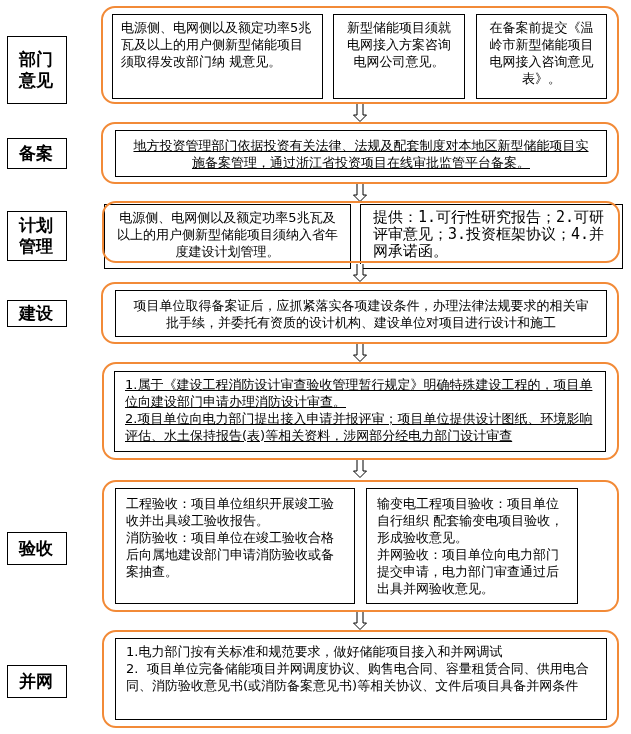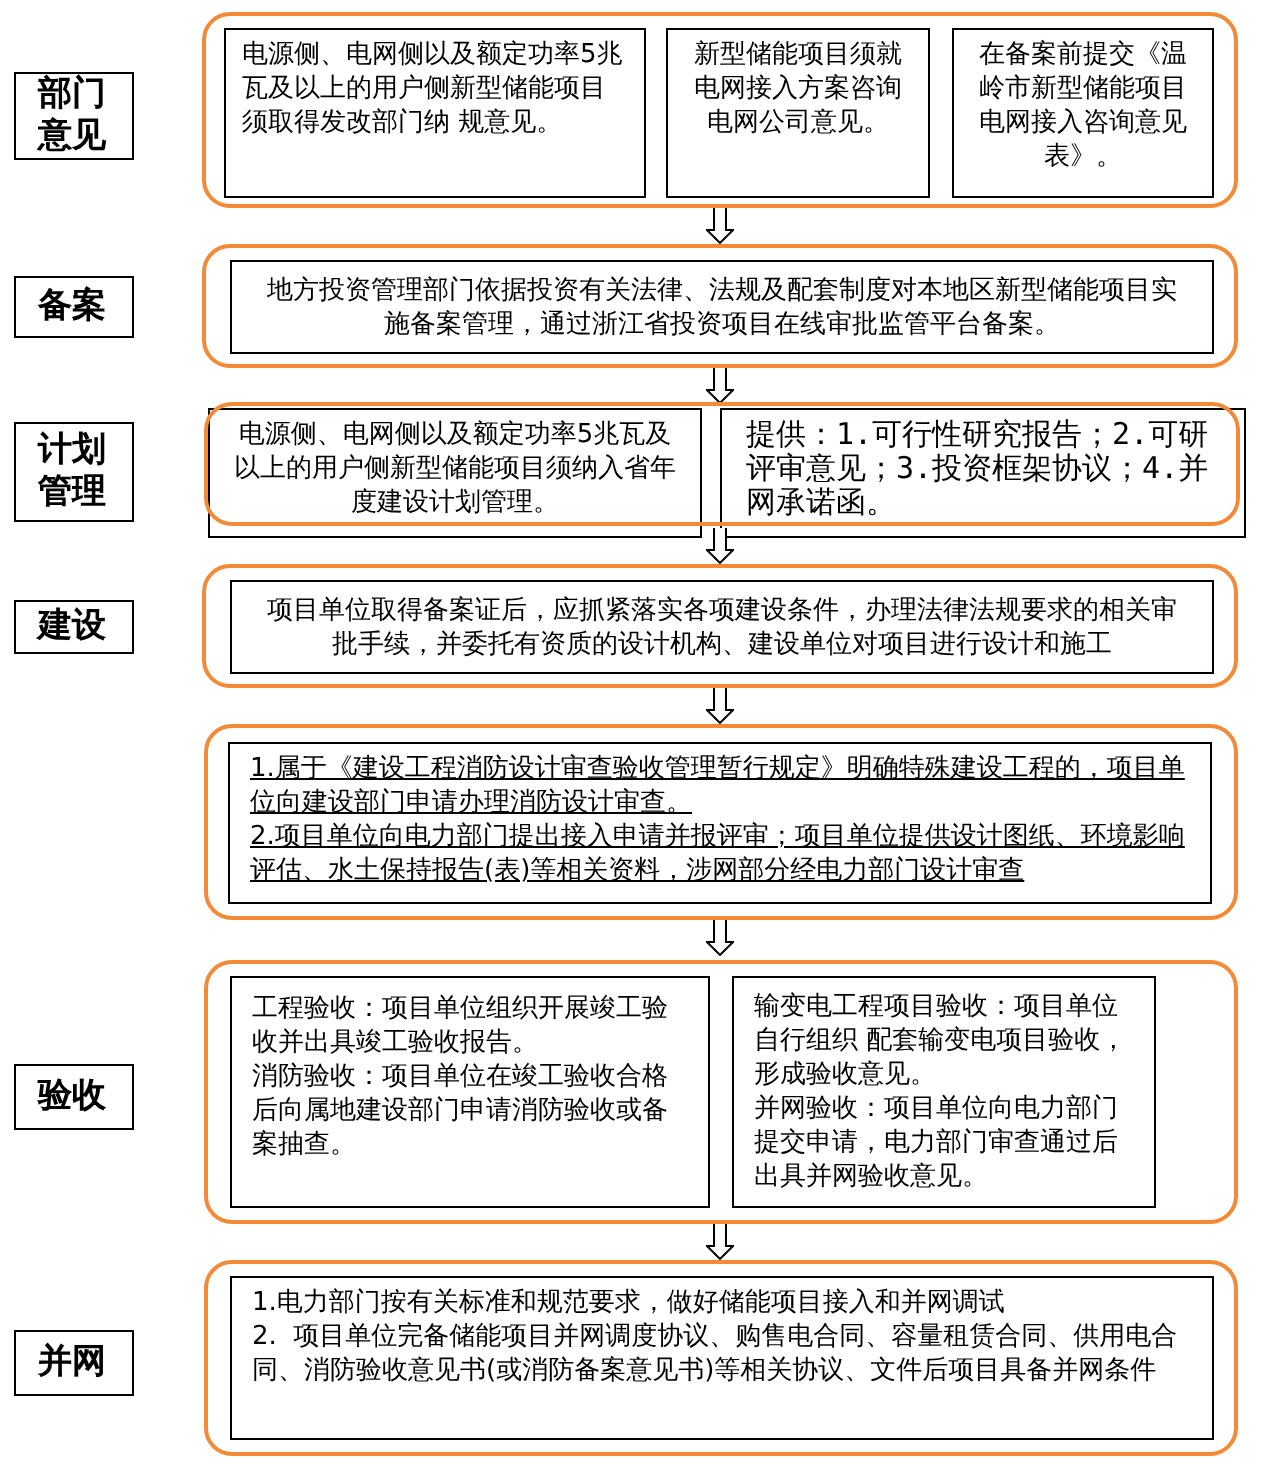--- a/index.html
+++ b/index.html
@@ -31,36 +31,36 @@
       box-sizing: border-box; background: transparent; z-index: 3; pointer-events: none;
     }
     .arrow {
       position: absolute; width: 14px; height: 18px;
     }
     .arrow svg { display: block; }
   </style>
 </head>
 <body>
 
-<div class="label" style="top:36px;height:44px;white-space:pre-line;">部门
+<div class="label" style="top:36px;height:68px;white-space:pre-line;">部门
 意见</div>
 <div class="group" style="left:101px;top:6px;width:518px;height:98px;"></div>
 <div class="box" style="left:112px;top:14px;width:211px;height:85px;">电源侧、电网侧以及额定功率5兆瓦及以上的用户侧新型储能项目须取得发改部门纳 规意见。</div>
 <div class="box center" style="left:333px;top:14px;width:132px;height:85px;padding:4px 10px;">新型储能项目须就电网接入方案咨询电网公司意见。</div>
 <div class="box center" style="left:476px;top:14px;width:131px;height:85px;padding:4px 10px;">在备案前提交《温岭市新型储能项目电网接入咨询意见表》。</div>
 
 <div class="arrow" style="left:353px;top:104px;">
   <svg width="14" height="18" viewBox="0 0 14 18">
       <path d="M4 0 V11 H0.5 L7 17.5 L13.5 11 H10 V0" fill="#fff" stroke="#000" stroke-width="1"></path>
     </svg>
 </div>
 
 <div class="label" style="top:138px;height:31px;">备案</div>
 <div class="group" style="left:101px;top:122px;width:518px;height:62px;"></div>
-<div class="box mid" style="left:115px;top:130px;width:492px;height:47px;padding:4px 14px;">地方投资管理部门依据投资有关法律、法规及配套制度对本地区新型储能项目实施备案管理，通过浙江省投资项目在线审批监管平台备案。</div>
+<div class="box mid" style="left:115px;top:130px;width:492px;height:47px;padding:4px 14px;text-decoration:underline;">地方投资管理部门依据投资有关法律、法规及配套制度对本地区新型储能项目实施备案管理，通过浙江省投资项目在线审批监管平台备案。</div>
 
 <div class="arrow" style="left:353px;top:184px;">
   <svg width="14" height="18" viewBox="0 0 14 18">
       <path d="M4 0 V11 H0.5 L7 17.5 L13.5 11 H10 V0" fill="#fff" stroke="#000" stroke-width="1"></path>
     </svg>
 </div>
 
 <div class="label" style="top:211px;height:50px;white-space:pre-line;">计划
 管理</div>
 <div class="box center" style="left:104px;top:204px;width:247px;height:65px;padding:4px 8px;">电源侧、电网侧以及额定功率5兆瓦及以上的用户侧新型储能项目须纳入省年度建设计划管理。</div>
@@ -88,21 +88,21 @@
 2.项目单位向电力部门提出接入申请并报评审；项目单位提供设计图纸、环境影响评估、水土保持报告(表)等相关资料，涉网部分经电力部门设计审查</div>
 
 <div class="arrow" style="left:353px;top:460px;">
   <svg width="14" height="18" viewBox="0 0 14 18">
       <path d="M4 0 V11 H0.5 L7 17.5 L13.5 11 H10 V0" fill="#fff" stroke="#000" stroke-width="1"></path>
     </svg>
 </div>
 
 <div class="label" style="top:532px;height:33px;">验收</div>
 <div class="group" style="left:102px;top:480px;width:517px;height:132px;"></div>
-<div class="box" style="left:115px;top:488px;width:240px;height:116px;padding:6px 10px;font-family:Liberation Serif, serif;">工程验收：项目单位组织开展竣工验收并出具竣工验收报告。
+<div class="box" style="left:115px;top:488px;width:240px;height:116px;padding:6px 10px;">工程验收：项目单位组织开展竣工验收并出具竣工验收报告。
 消防验收：项目单位在竣工验收合格后向属地建设部门申请消防验收或备案抽查。</div>
 <div class="box" style="left:366px;top:488px;width:212px;height:116px;padding:6px 10px;">输变电工程项目验收：项目单位自行组织 配套输变电项目验收，形成验收意见。
 并网验收：项目单位向电力部门提交申请，电力部门审查通过后出具并网验收意见。</div>
 
 <div class="arrow" style="left:353px;top:612px;">
   <svg width="14" height="18" viewBox="0 0 14 18">
       <path d="M4 0 V11 H0.5 L7 17.5 L13.5 11 H10 V0" fill="#fff" stroke="#000" stroke-width="1"></path>
     </svg>
 </div>
 

